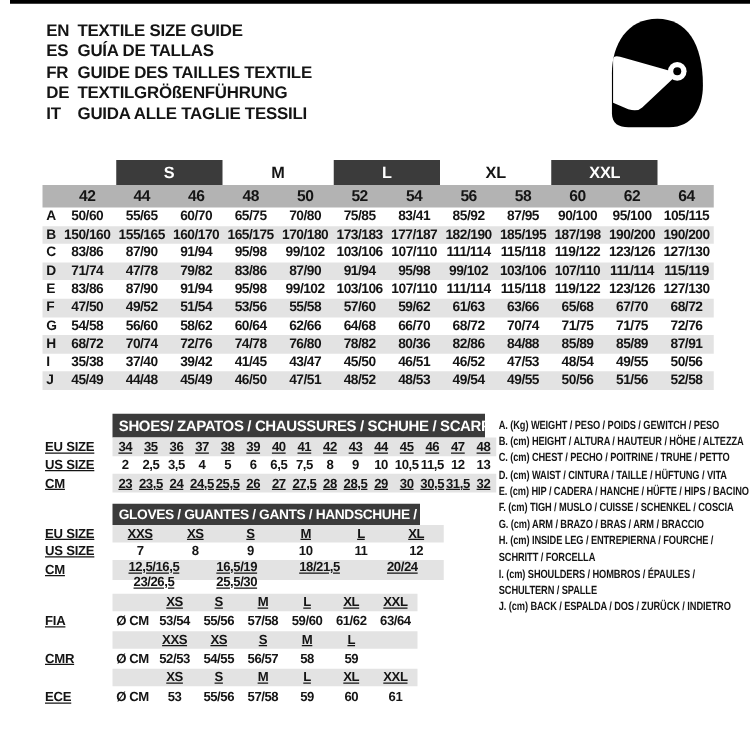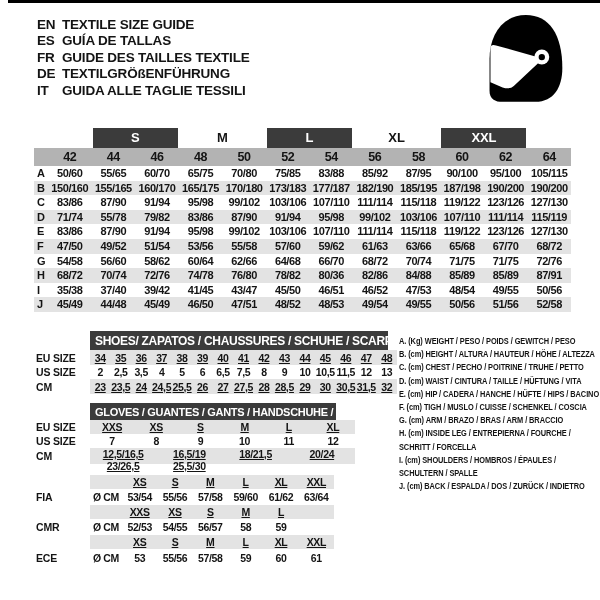--- a/index.html
+++ b/index.html
@@ -34,21 +34,21 @@
   .mt-row{height:14.6px;}
   .mt-row.stripe{background:var(--glight);}
   .mt-row .mt-cell{font-size:11px;line-height:14.6px;}
   .mt-cell{text-align:center;font-weight:bold;letter-spacing:-0.4px;white-space:nowrap;}
   .mt-label{text-align:left;padding-left:3px;letter-spacing:0;}
 
   
   .lt{position:absolute;left:34px;}
   .lt-row{display:flex;align-items:stretch;}
   .lt-side{width:56px;flex:0 0 56px;font-weight:bold;font-size:10.5px;letter-spacing:-0.2px;
-           display:flex;align-items:center;padding-left:2px;box-sizing:border-box;}
+           display:flex;align-items:center;padding-left:2px;box-sizing:border-box;text-decoration:underline;}
   .lt-bar{background:var(--dark);color:#fff;font-weight:bold;display:flex;align-items:center;
           padding-left:5px;box-sizing:border-box;white-space:nowrap;}
   .cells{display:grid;}
   .cell{text-align:center;font-weight:bold;font-size:10.5px;letter-spacing:-0.35px;
         display:flex;align-items:center;justify-content:center;white-space:nowrap;}
   .gray{background:var(--glight);text-decoration:underline;}
 
   
   #legend{position:absolute;left:399px;top:334px;width:252px;transform:scaleX(0.78);
           transform-origin:0 0;font-weight:bold;font-size:9.5px;line-height:13.2px;
@@ -116,21 +116,21 @@
       </div>
     <div id="mtrows">
         <div class="grid13 mt-row">
           <div class="mt-cell mt-label">A</div>
           <div class="mt-cell">50/60</div>
           <div class="mt-cell">55/65</div>
           <div class="mt-cell">60/70</div>
           <div class="mt-cell">65/75</div>
           <div class="mt-cell">70/80</div>
           <div class="mt-cell">75/85</div>
-          <div class="mt-cell">83/88</div>
+          <div class="mt-cell">83/41</div>
           <div class="mt-cell">85/92</div>
           <div class="mt-cell">87/95</div>
           <div class="mt-cell">90/100</div>
           <div class="mt-cell">95/100</div>
           <div class="mt-cell">105/115</div>
         </div>
         <div class="grid13 mt-row stripe">
           <div class="mt-cell mt-label">B</div>
           <div class="mt-cell">150/160</div>
           <div class="mt-cell">155/165</div>
@@ -156,21 +156,21 @@
           <div class="mt-cell">107/110</div>
           <div class="mt-cell">111/114</div>
           <div class="mt-cell">115/118</div>
           <div class="mt-cell">119/122</div>
           <div class="mt-cell">123/126</div>
           <div class="mt-cell">127/130</div>
         </div>
         <div class="grid13 mt-row stripe">
           <div class="mt-cell mt-label">D</div>
           <div class="mt-cell">71/74</div>
-          <div class="mt-cell">55/78</div>
+          <div class="mt-cell">47/78</div>
           <div class="mt-cell">79/82</div>
           <div class="mt-cell">83/86</div>
           <div class="mt-cell">87/90</div>
           <div class="mt-cell">91/94</div>
           <div class="mt-cell">95/98</div>
           <div class="mt-cell">99/102</div>
           <div class="mt-cell">103/106</div>
           <div class="mt-cell">107/110</div>
           <div class="mt-cell">111/114</div>
           <div class="mt-cell">115/119</div>

